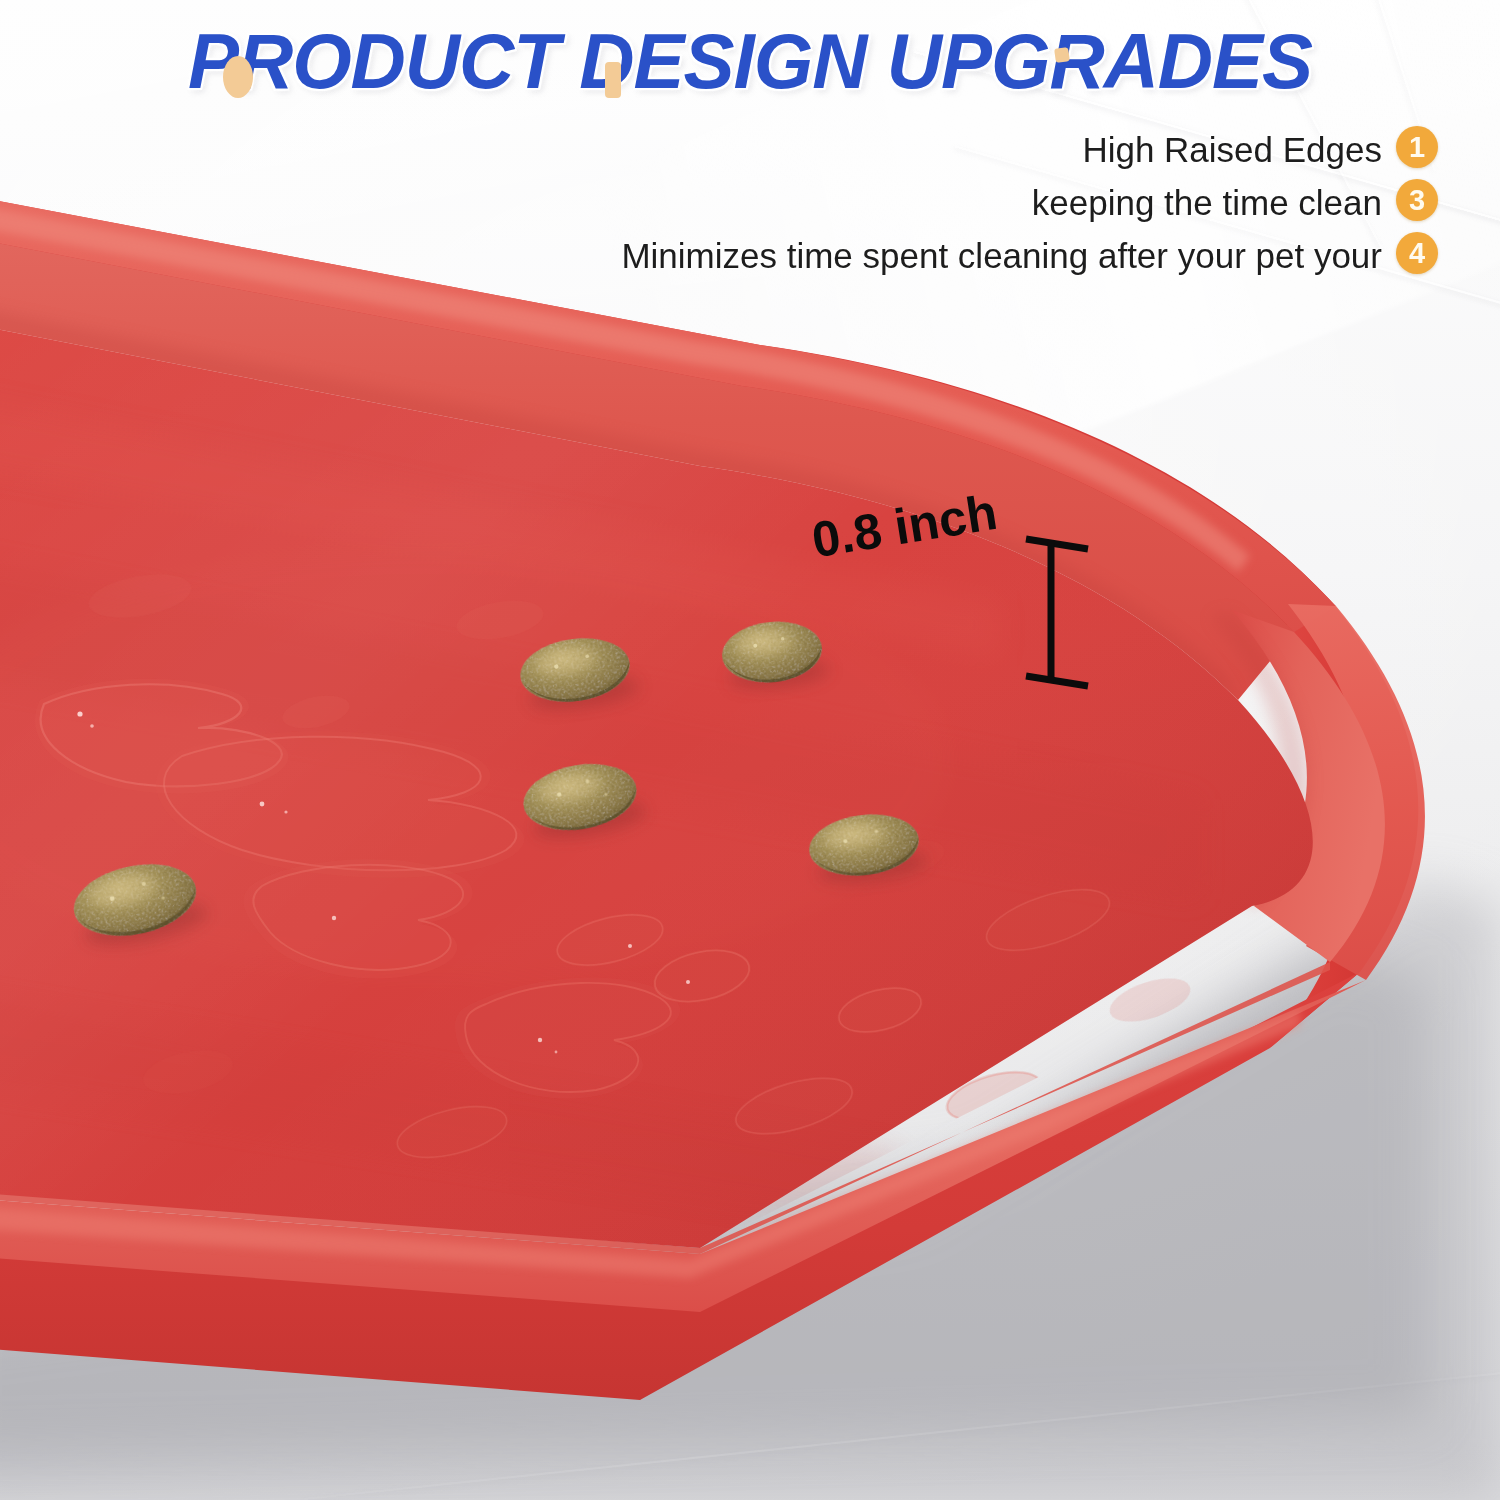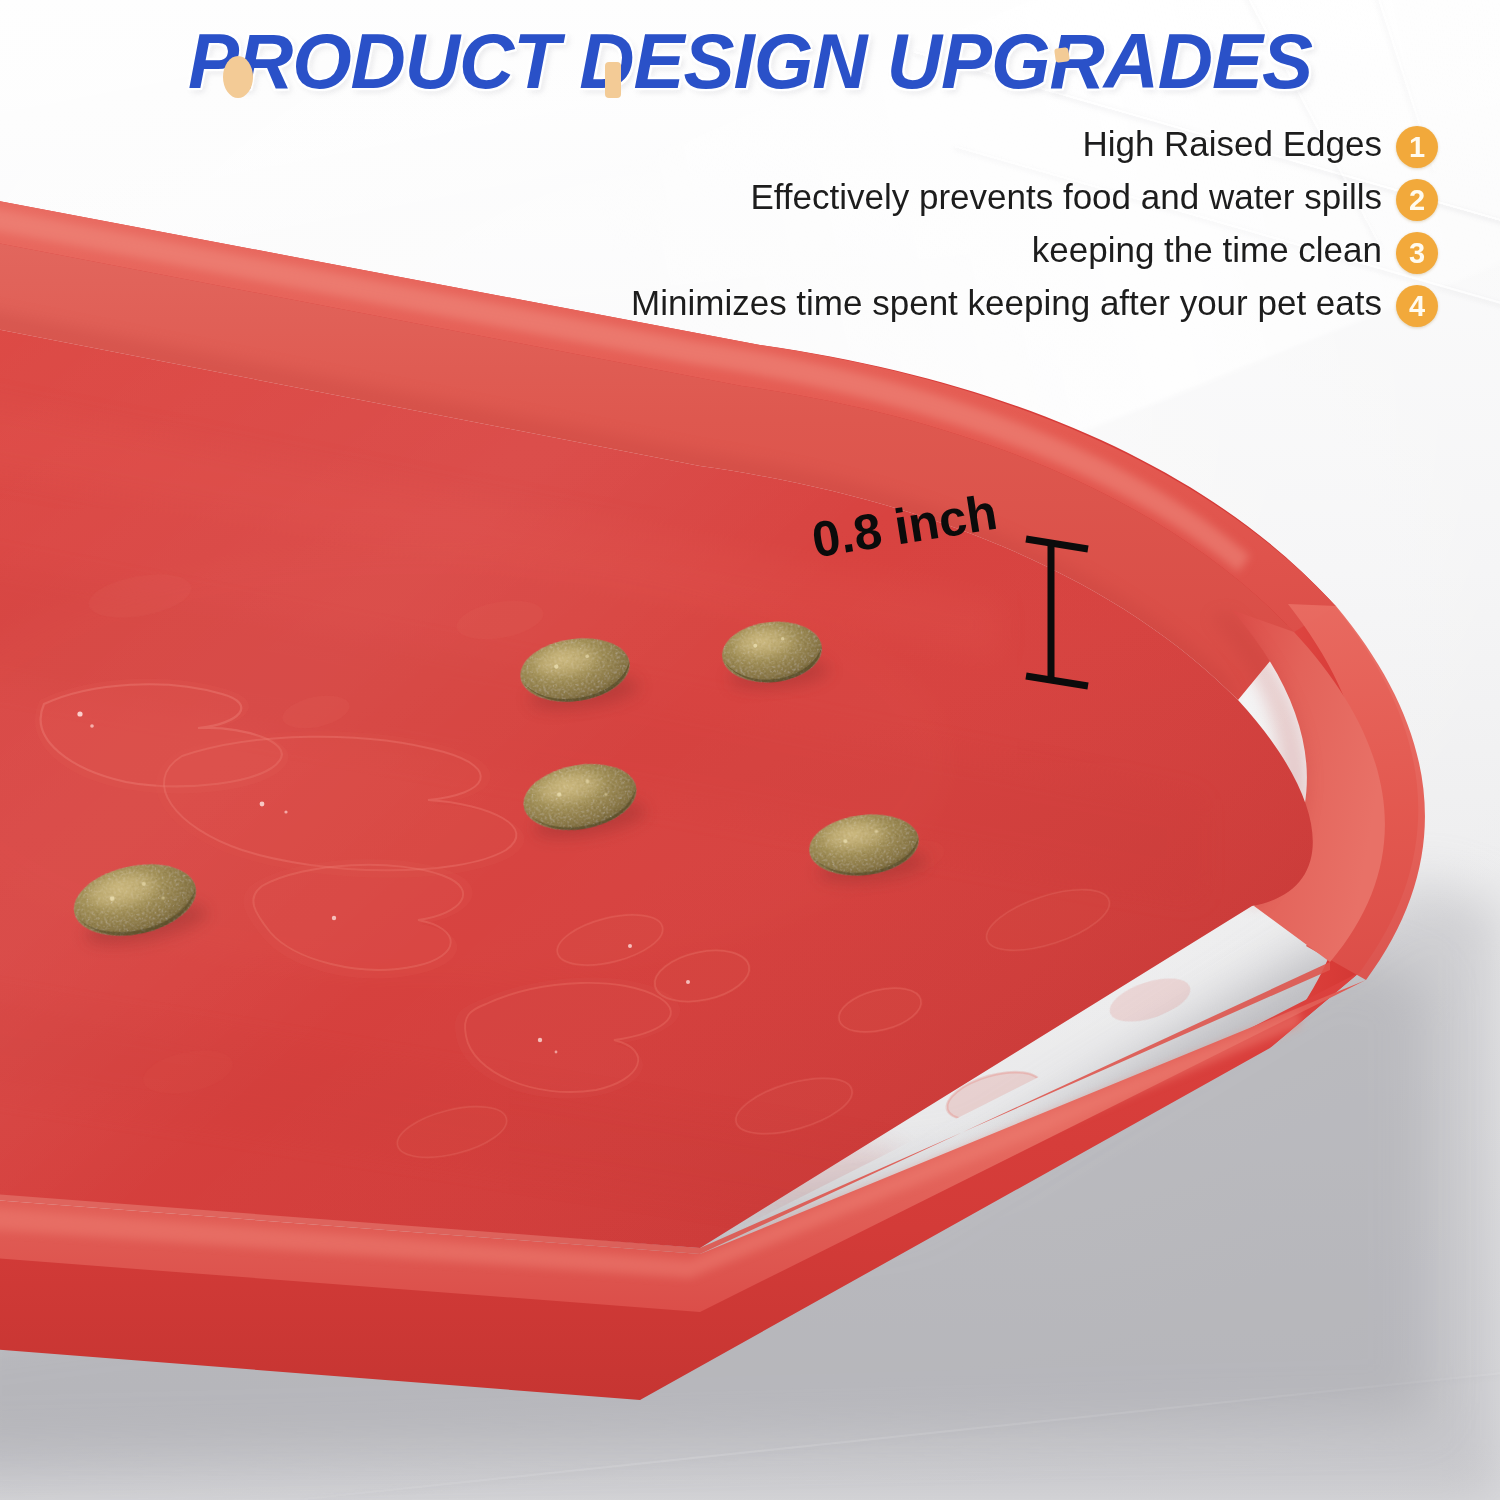--- a/index.html
+++ b/index.html
@@ -79,21 +79,21 @@
   
   #bullets {
     position:absolute;
     right:62px; top:126px;
     width:1300px;
     display:flex; flex-direction:column;
     align-items:flex-end;
     gap:11px;
   }
   .bullet-row {
-    display:flex; align-items:flex-start; justify-content:flex-end;
+    display:flex; align-items:flex-end; justify-content:flex-end;
     gap:14px;
     white-space:nowrap;
   }
   .bullet-text {
     font-size:35px;
     color:#1d1d1d;
     line-height:1.04;
     text-shadow:0 0 4px #fff, 0 0 4px #fff, 1px 1px 0 rgba(255,255,255,.9), -1px -1px 0 rgba(255,255,255,.9);
   }
   .bullet-badge {
@@ -479,30 +479,26 @@
   <div class="counter-dot cd-e"></div>
   <div class="counter-dot cd-u"></div>
 
   <div id="bullets">
 
     <div class="bullet-row">
       <span class="bullet-text">High Raised Edges</span>
       <span class="bullet-badge">1</span>
     </div>
 
-    <div class="bullet-row">
-      <span class="bullet-text">Effectively prevents food and water spills</span>
-      <span class="bullet-badge">2</span>
-    </div>
 
     <div class="bullet-row">
       <span class="bullet-text">keeping the time clean</span>
       <span class="bullet-badge">3</span>
     </div>
 
     <div class="bullet-row">
-      <span class="bullet-text">Minimizes time spent keeping after your pet eats</span>
+      <span class="bullet-text">Minimizes time spent cleaning after your pet your</span>
       <span class="bullet-badge">4</span>
     </div>
 
   </div>
 
 </div>
 
 </body></html>

